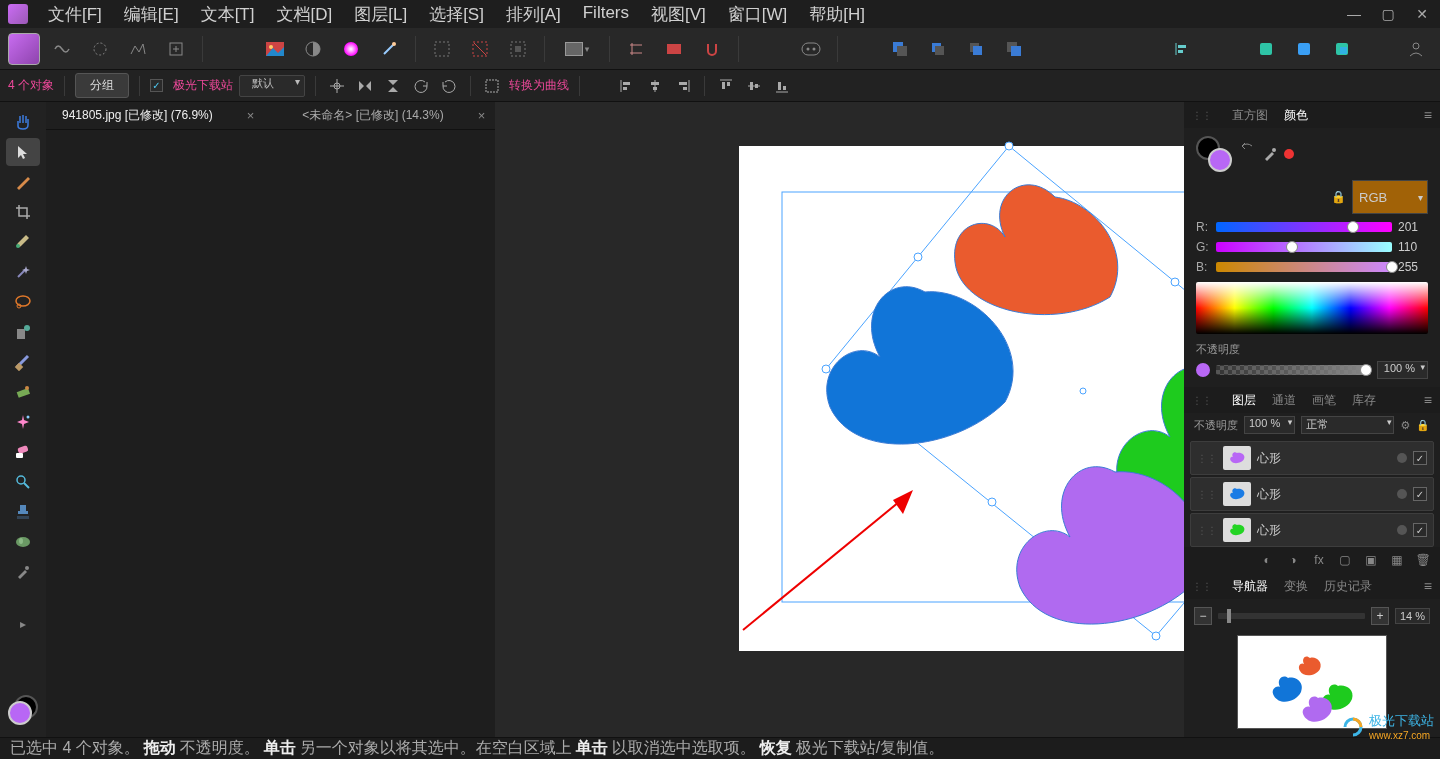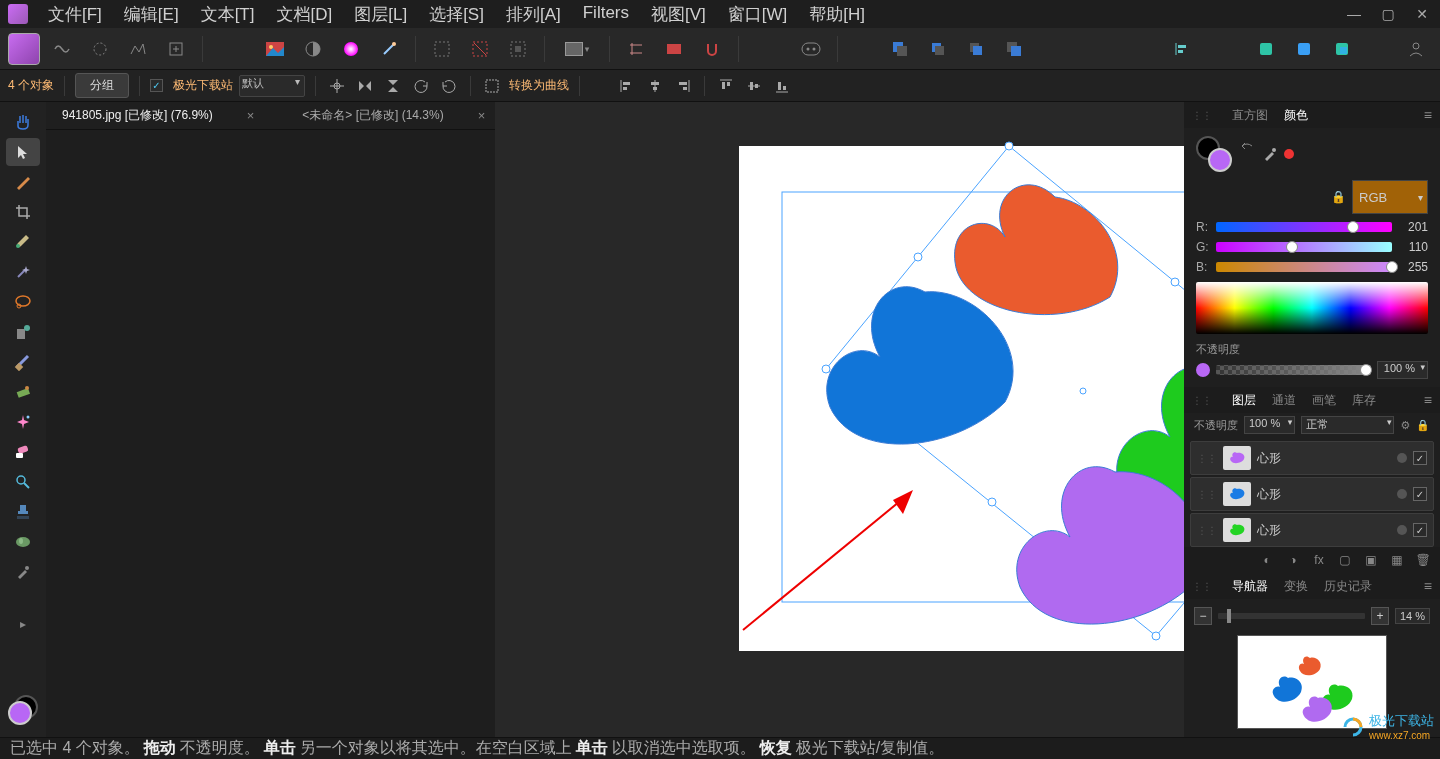--- a/index.html
+++ b/index.html
@@ -13,23 +13,23 @@
 .window-controls { margin-left: auto; display: flex; gap: 14px; font-size: 14px; color:#aaa;}
 .window-control { width: 20px; text-align:center; cursor:default;}
 
 
 .toolbar { height: 42px; background: #282828; display: flex; align-items: center; padding: 0 8px; gap: 6px; border-bottom: 1px solid #111;}
 .tool-btn { width: 32px; height: 32px; display:flex; align-items:center; justify-content:center; border-radius: 4px; }
 .separator { width: 1px; height: 26px; background: #3a3a3a; margin: 0 4px;}
 
 
 .context-bar { height: 32px; background: #222; display:flex; align-items:center; padding: 0 8px; gap: 6px; font-size: 12px; border-bottom: 1px solid #111;}
-.ctx-label { color: #fdba74; }
+.ctx-label { color: #ec4899; }
 .ctx-btn { padding: 3px 14px; background: #3a3a3a; border: 1px solid #555; border-radius: 3px; color:#ddd;}
-.ctx-select { height: 22px; background: #2a2a2a; border: 1px solid #444; color: #bbb; padding: 0 20px 0 2px; border-radius: 2px; position:relative; font-size:11px;}
+.ctx-select { height: 22px; background: #2a2a2a; border: 1px solid #444; color: #bbb; padding: 0 20px 0 2px; border-radius: 2px; position:relative; font-size:11px;text-align:center;}
 .ctx-select::after { content:"▾"; position:absolute; right:4px; font-size:10px;}
 .ctx-icon { width: 22px; height: 22px; display:flex; align-items:center; justify-content:center;}
 .ctx-sep { width:1px; height:20px; background:#3a3a3a; margin: 0 4px;}
 .checkbox-il {width:13px;height:13px;background:#2a2a2a;border:1px solid #555;display:inline-flex;align-items:center;justify-content:center;font-size:10px;color:#4ec9f2;margin-right:4px;}
 
 
 .main { display: flex; height: calc(100% - 28px - 42px - 32px - 22px); }
 
 
 .tool-strip { width: 46px; background: #222; display:flex; flex-direction:column; align-items:center; padding-top: 6px; gap: 2px;}
@@ -63,21 +63,21 @@
 
 .color-mode-row { display:flex; align-items:center; margin-top: 8px; gap: 6px;}
 .mode-select { flex:1; height: 20px; background:#a16207; border:1px solid #444; color:#ccc; font-size:13px; position:relative; padding: 16px 6px; display:flex;align-items:center;}
 .mode-select::after{content:"▾";position:absolute;right:4px;font-size:10px;}
 .lock-icon{color:#777;font-size:12px;}
 
 .slider-row { display:flex; align-items:center; gap: 6px; margin-top: 6px;}
 .slider-label { width: 14px; color:#aaa;}
 .slider-track { flex:1; height: 10px; border-radius: 2px; position:relative;}
 .slider-handle { width:12px; height:12px; border-radius:50%; background:#fff; border:1px solid #888; position:absolute; top:-1px; transform:translateX(-50%);}
-.slider-value { width: 30px; text-align:right; color:#ccc;}
+.slider-value { width: 30px; text-align:left; color:#ccc;}
 
 .spectrum { height:52px; margin-top:8px; border-radius:2px; background: linear-gradient(to bottom, rgba(255,255,255,1), rgba(255,255,255,0) 50%, rgba(0,0,0,0) 50%, rgba(0,0,0,1)), linear-gradient(to right, red, yellow, lime, cyan, blue, magenta, red);}
 
 .opacity-row { margin-top:8px;}
 .opacity-label { color:#999; font-size:11px; margin-bottom: 4px;}
 .opacity-bar { display:flex; align-items:center; gap:6px;}
 .op-swatch{width:14px;height:14px;border-radius:50%;background:#b867f5;}
 .op-track {flex:1;height:10px;background: linear-gradient(to right, rgba(128,128,128,0), #888), repeating-conic-gradient(#555 0% 25%, #333 0% 50%) 0/8px 8px; border-radius:2px; position:relative;}
 .op-value {height:18px; background:#2a2a2a; border:1px solid #444; padding: 0 12px 0 6px; font-size:11px; color:#ccc; position:relative;}
 .op-value::after{content:"▾";position:absolute;right:2px;font-size:9px;}

